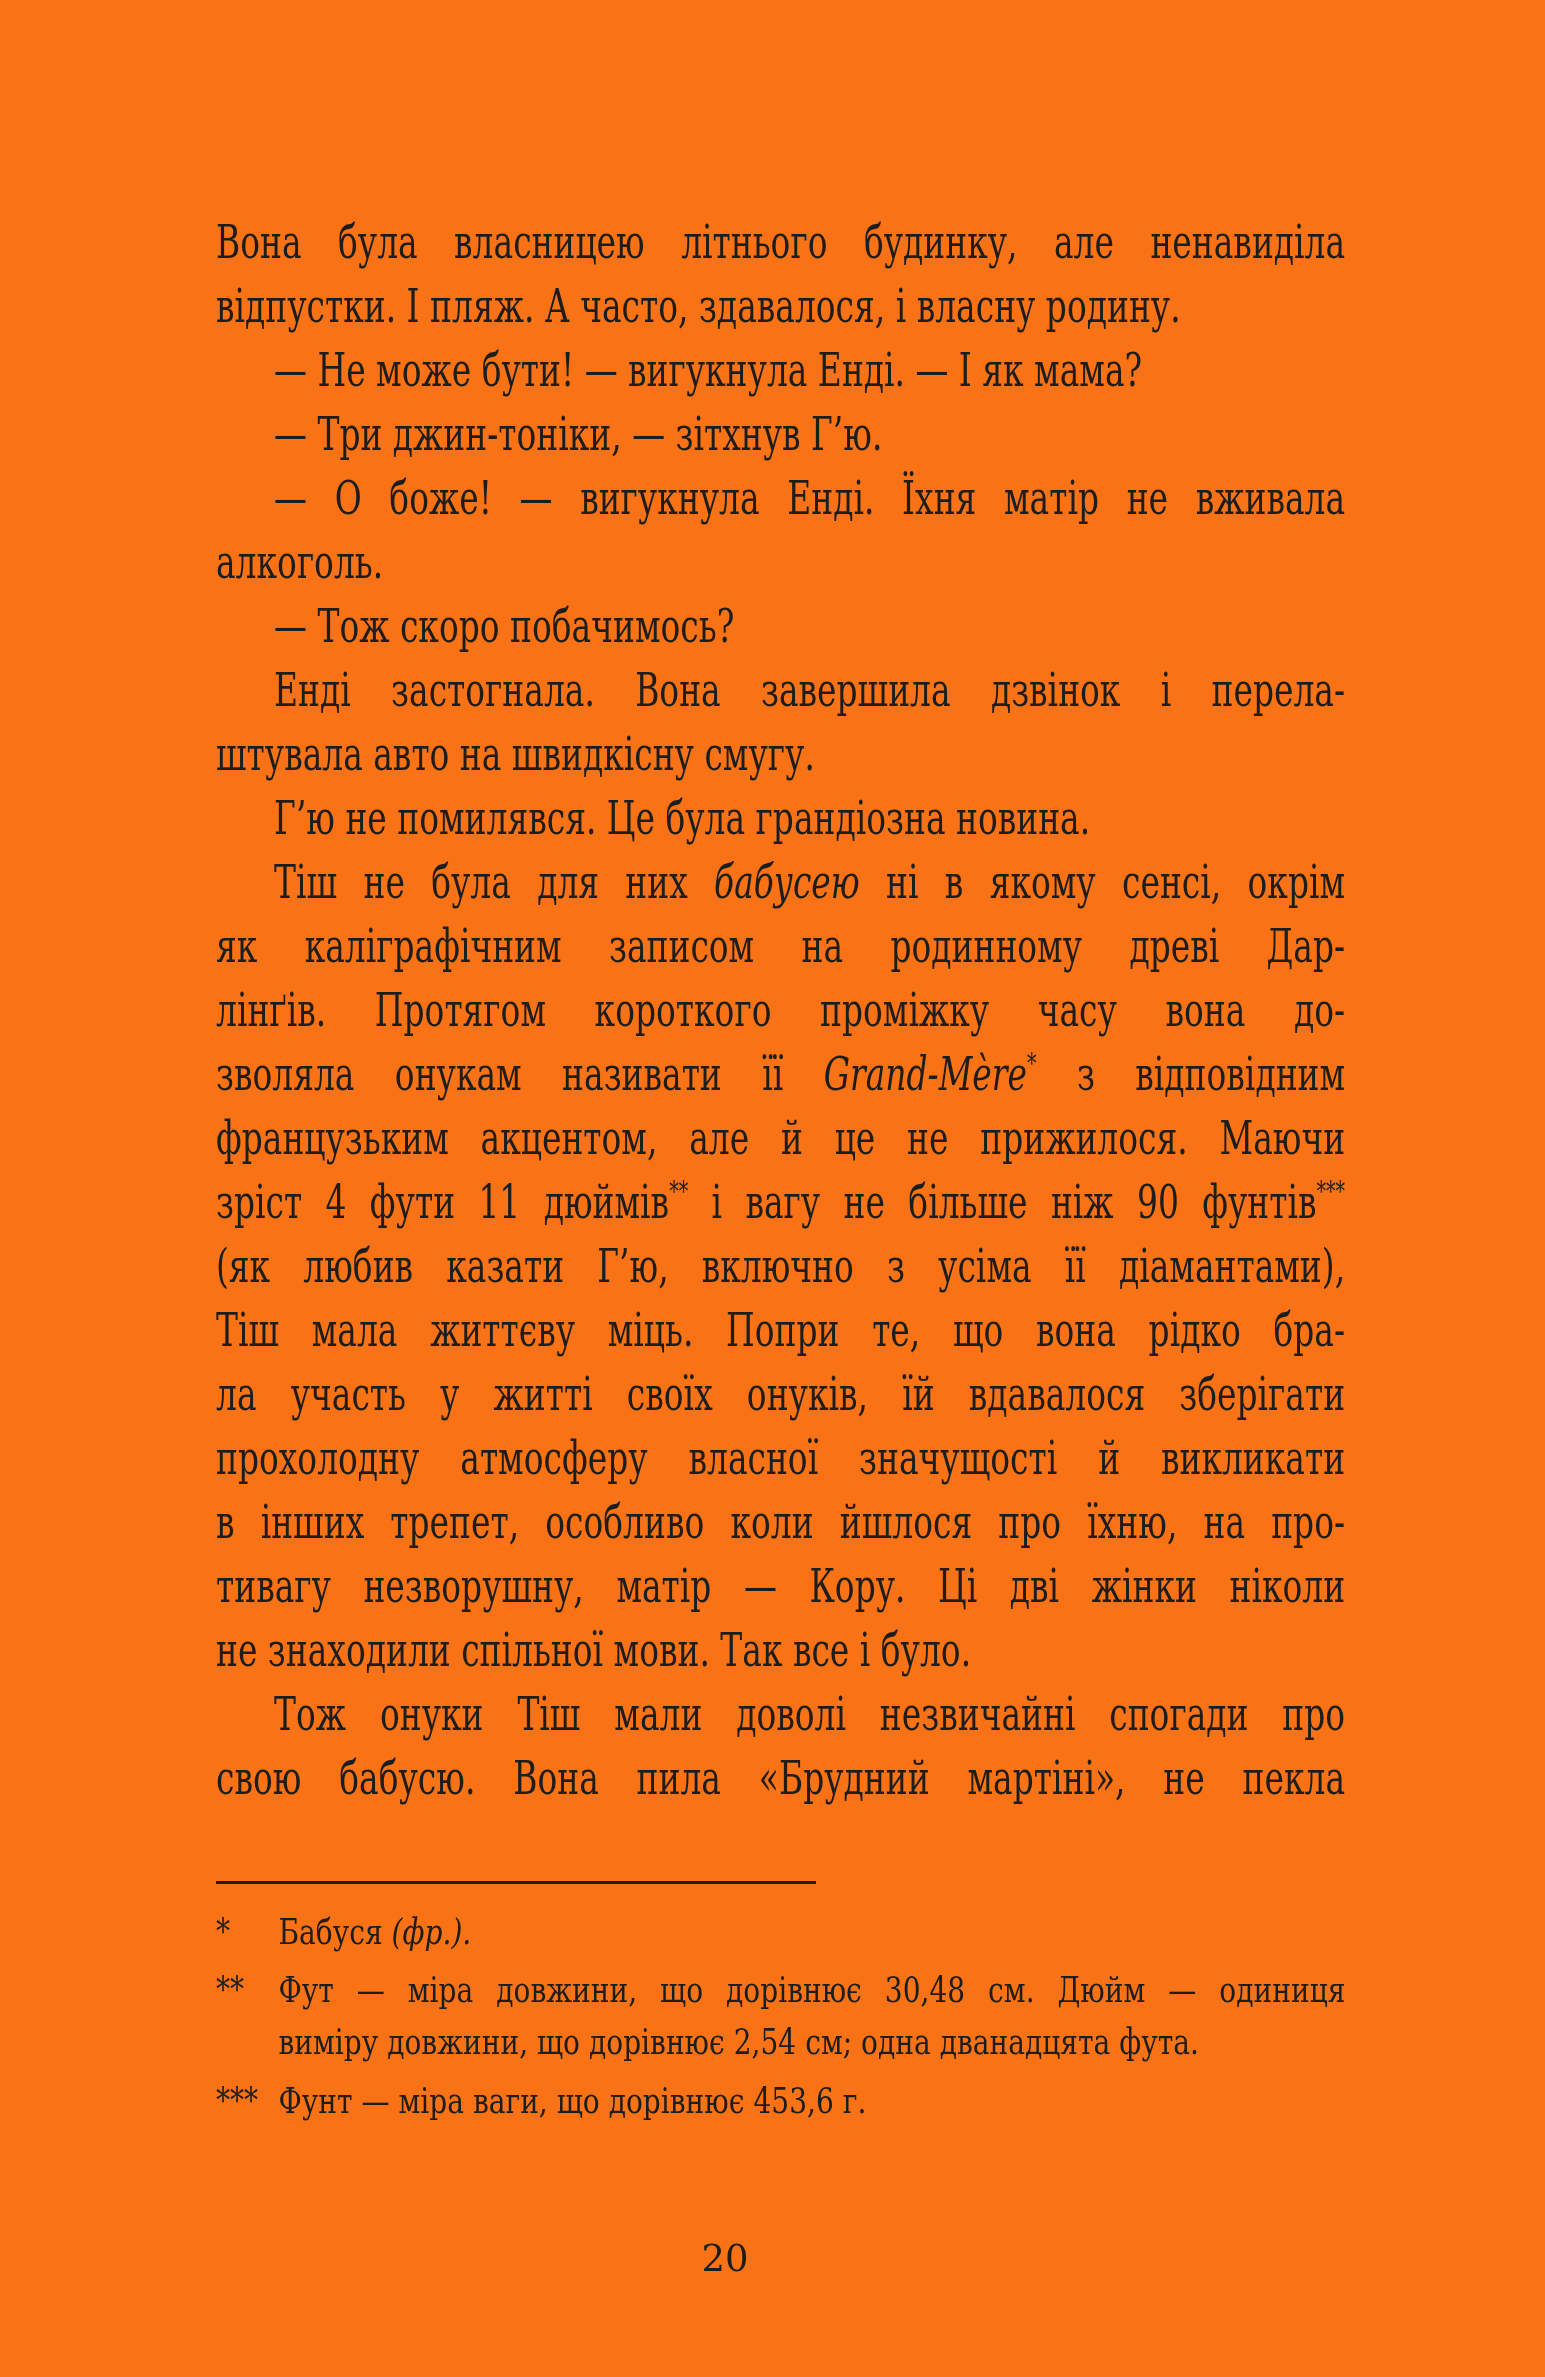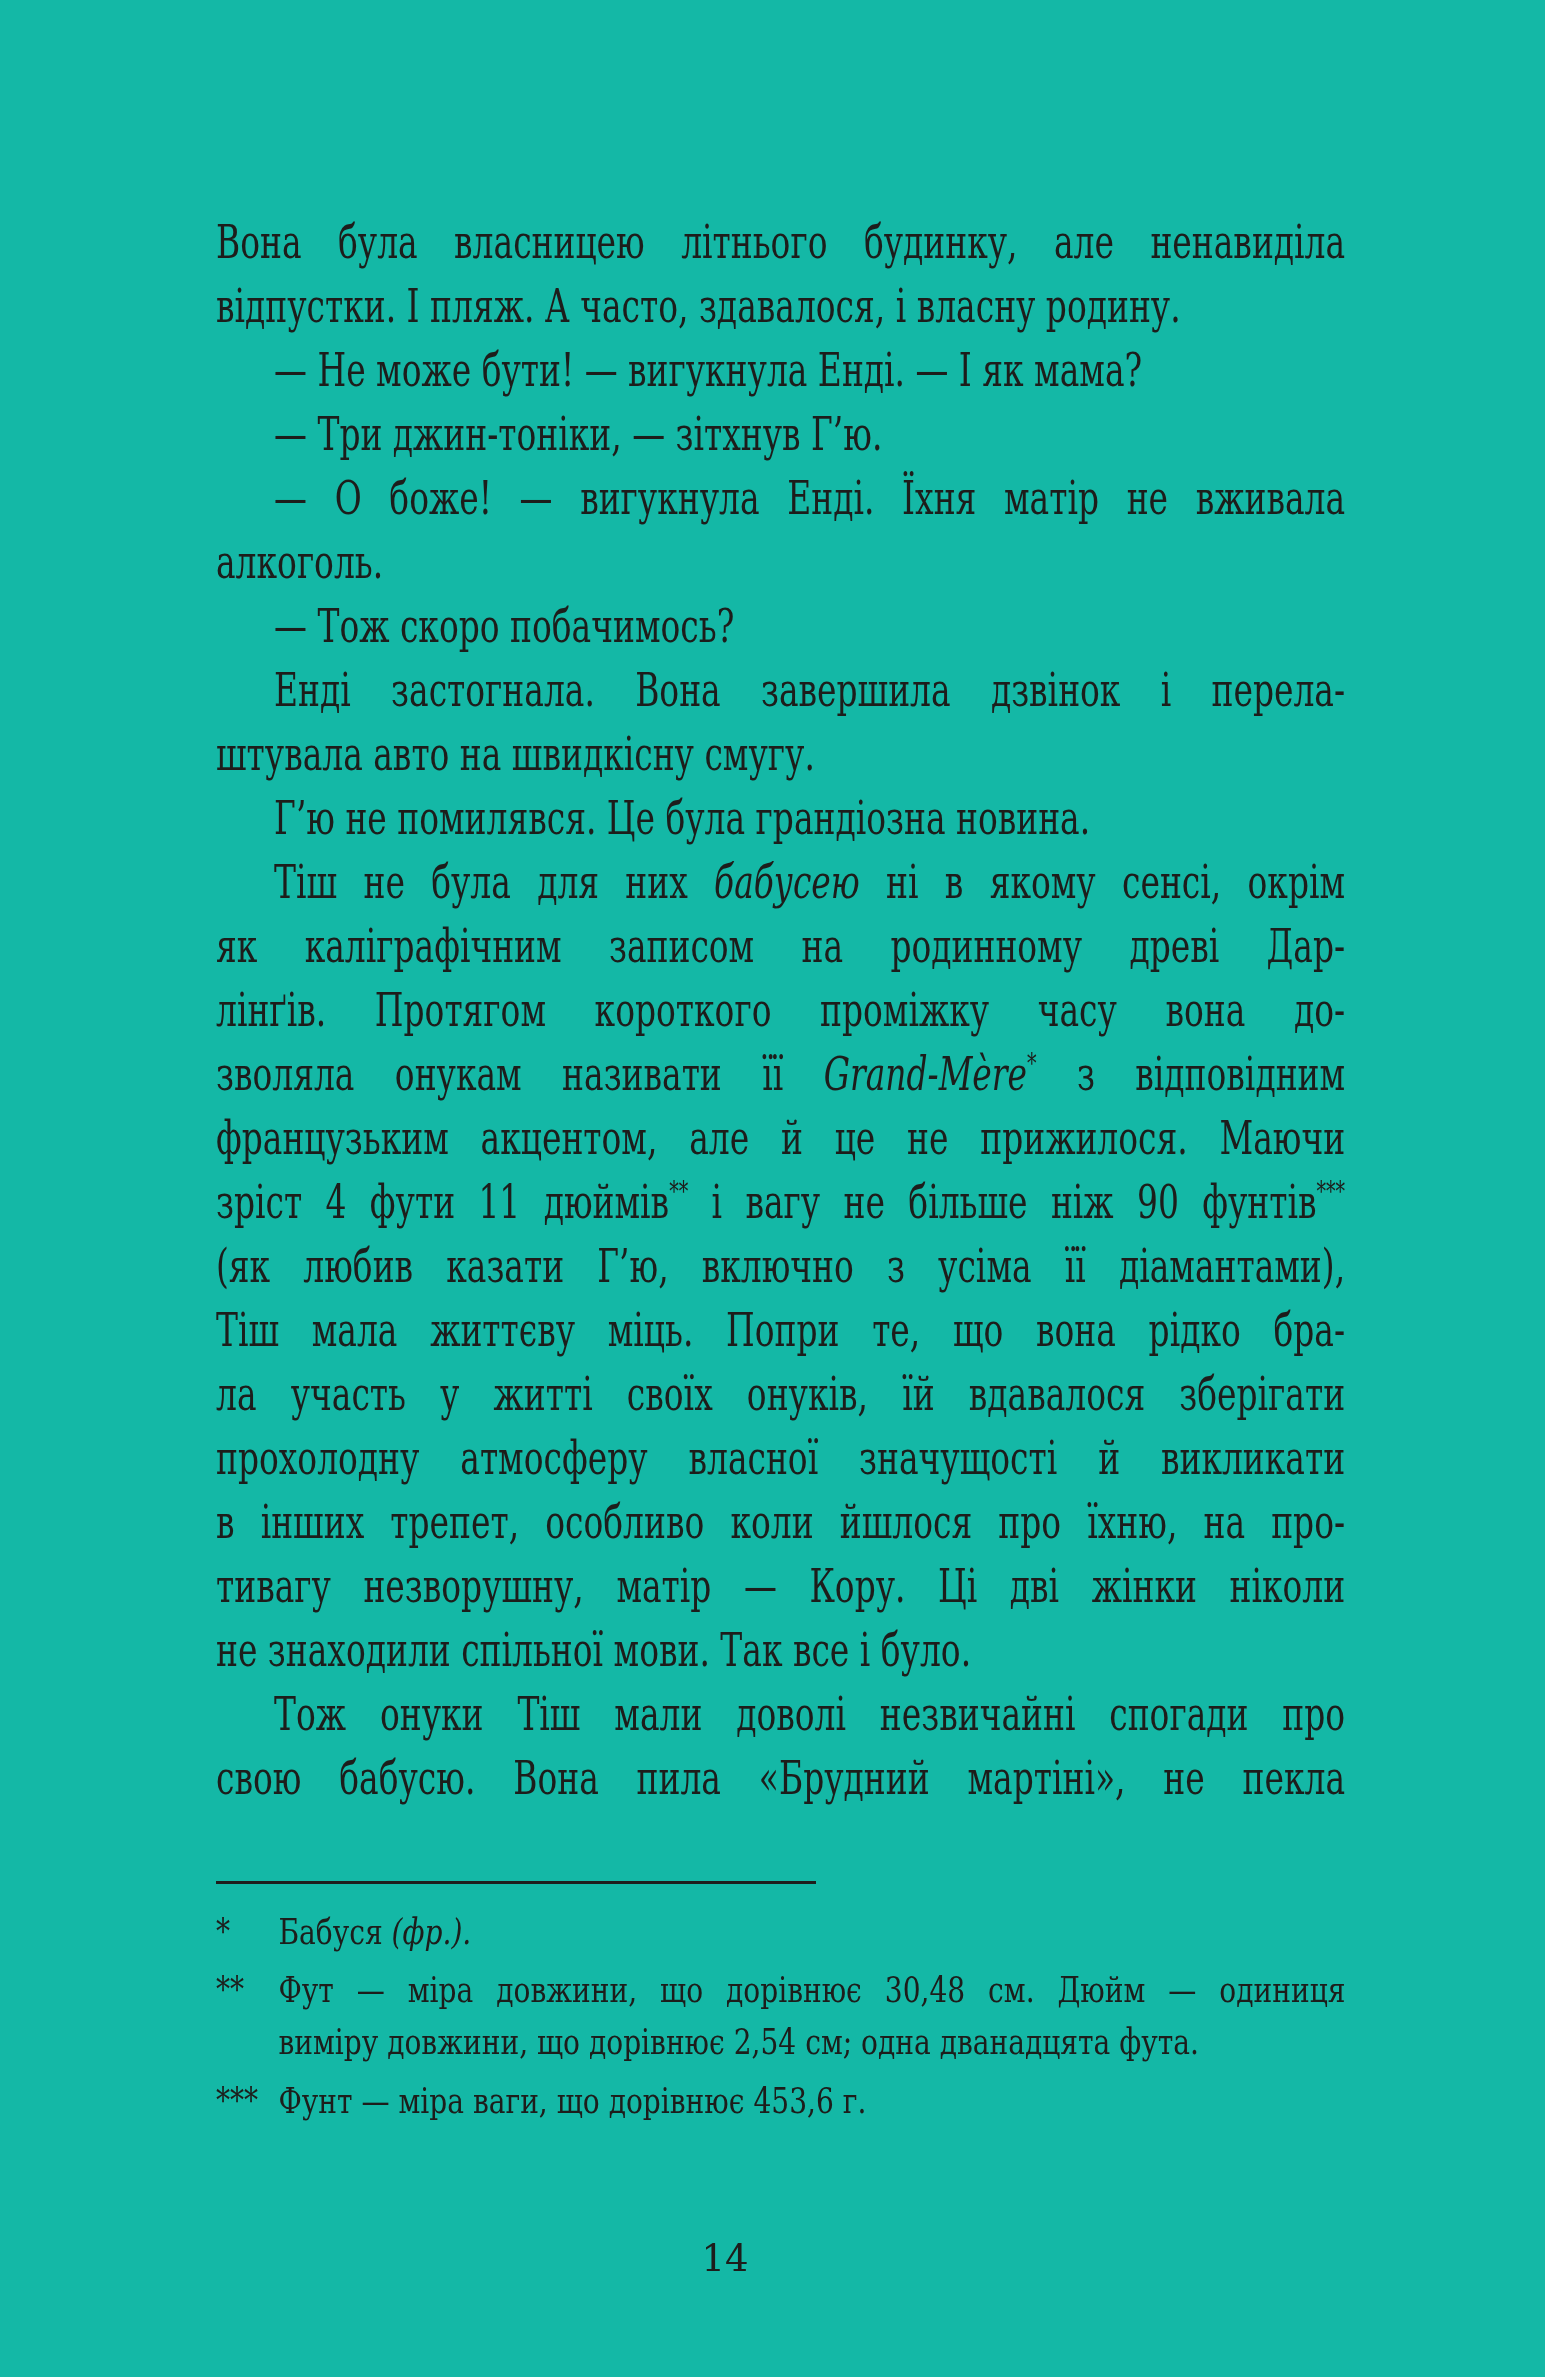--- a/index.html
+++ b/index.html
@@ -1,18 +1,18 @@
 <!DOCTYPE html>
 <html style="font-size:13px"><head>
 <meta charset="utf-8">
 <style>
   html,body{margin:0;padding:0;}
   body{width:1546px;height:2377px;background:#ffffff;}
   .page{
-    position:relative;width:1546px;height:2377px;background:#14b8a6;
+    position:relative;width:1546px;height:2377px;background:#f97316;
     color:#1d1d1b;font-family:"DejaVu Serif","Liberation Serif",serif;
     overflow:hidden;
   }
   .body-text{
     position:absolute;left:216px;top:210px;width:1129px;
   }
   .line{
     width:1613px;transform:scaleX(0.70);transform-origin:0 0;
     height:64px;line-height:64px;font-size:47px;
     overflow:hidden;text-align:left;
@@ -77,15 +77,15 @@
         <div class="fline"><span class="mark">*</span><span>Бабуся </span><span class="i">(фр.).</span></div>
       </div>
       <div class="fn">
         <div class="fline jl"><span class="mark">**</span><span>Фут — міра довжини, що дорівнює 30,48 см. Дюйм — одиниця</span></div>
         <div class="fline"><span>виміру довжини, що дорівнює 2,54 см; одна дванадцята фута.</span></div>
       </div>
       <div class="fn">
         <div class="fline"><span class="mark">***</span><span>Фунт — міра ваги, що дорівнює 453,6 г.</span></div>
       </div>
     </div>
-  <div class="folio">14</div>
+  <div class="folio">20</div>
 </div>
 
 
 </body></html>

